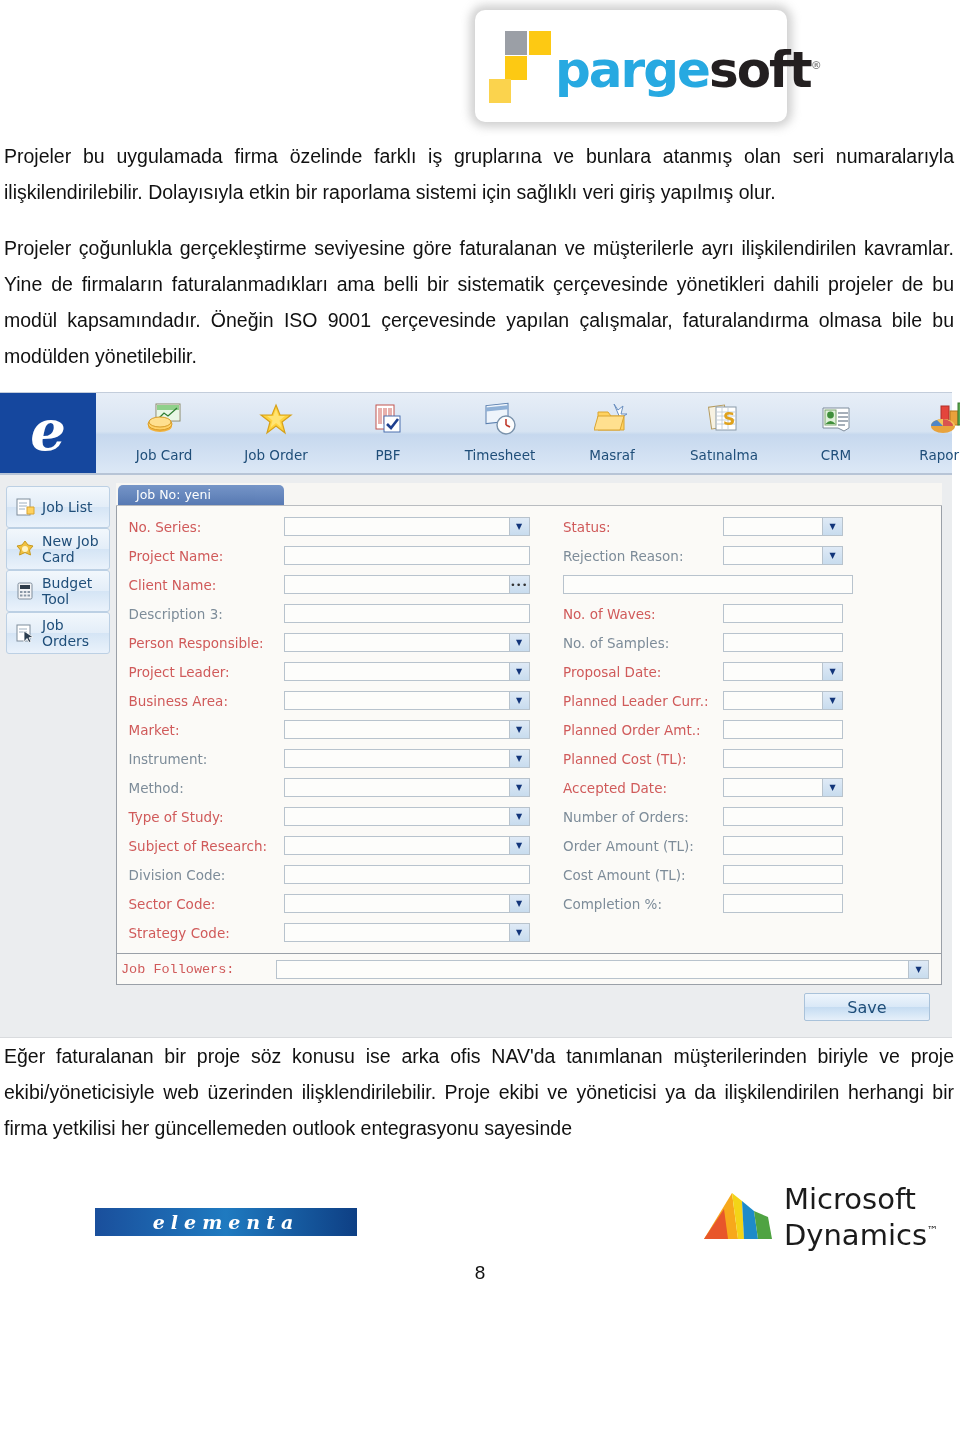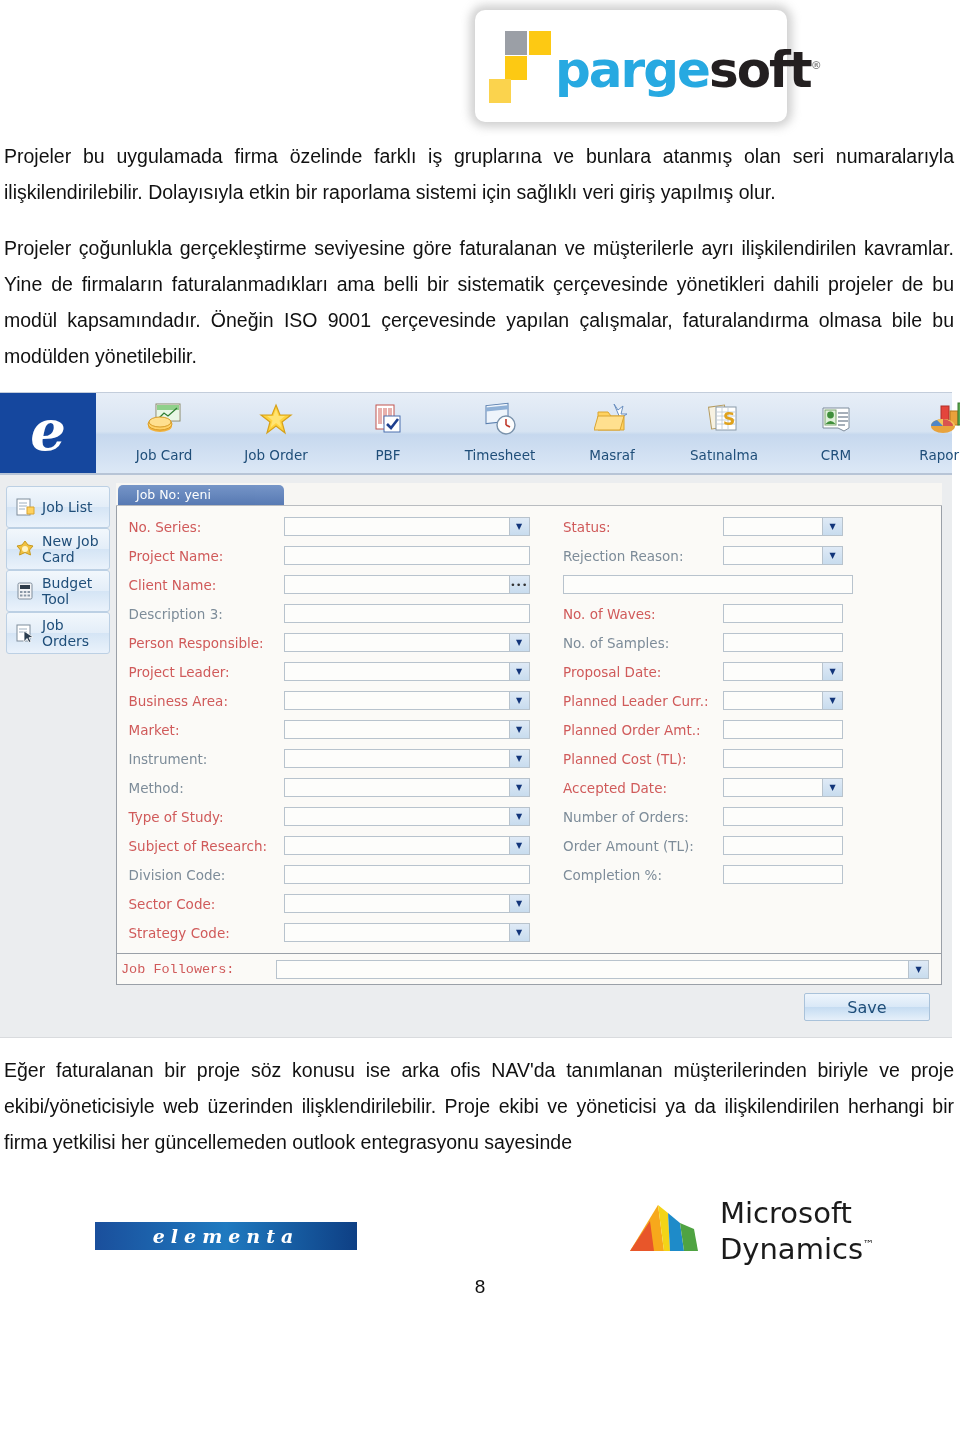--- a/index.html
+++ b/index.html
@@ -71,21 +71,21 @@
   .para {
     font-family: "Liberation Sans", sans-serif;
     font-size: 19.5px;
     line-height: 36px;
     text-align: justify;
     color: #111;
     margin: 0 6px 0 4px;
   }
   .para.p1 { padding-top: 6px; }
   .para.p2 { padding-top: 20px; }
-  .para.p3 { padding-top: 14px; }
+  .para.p3 { }
 
   
   .app {
     position: relative;
     width: 952px;
     margin: 18px 0 0 0;
     background: #eceef0;
     border-bottom: 1px solid #d9dbde;
     box-sizing: border-box;
     font-family: "DejaVu Sans", sans-serif;
@@ -317,25 +317,24 @@
   .elementa span {
     font-family: "DejaVu Serif", serif;
     font-style: italic;
     font-weight: bold;
     color: #ffffff;
     font-size: 19px;
     letter-spacing: 6px;
   }
   .msdyn {
     position: absolute;
-    left: 624px;
+    left: 698px;
     top: 14px;
     display: flex;
-    align-items: center;
-    gap: 10px;
+    align-items: flex-end;
   }
   .msdyn-text {
     font-family: "DejaVu Sans", sans-serif;
     font-size: 29px;
     line-height: 31px;
     color: #1b1b1b;
   }
   .msdyn-text .r { font-size: 11px; vertical-align: super; }
   .pagenum {
     position: absolute;
@@ -750,20 +749,24 @@
           <div class="field-row">
             <span class="fl opt">Number of Orders:</span>
             <span class="inp"></span>
           </div>
 
           <div class="field-row">
             <span class="fl opt">Order Amount (TL):</span>
             <span class="inp"></span>
           </div>
 
+          <div class="field-row">
+            <span class="fl opt">Cost Amount (TL):</span>
+            <span class="inp"></span>
+          </div>
 
           <div class="field-row">
             <span class="fl opt">Completion %:</span>
             <span class="inp"></span>
           </div>
 
         </div>
       </div>
 
       <div style="border:1px solid #9aa0a8; border-top:none; background:#fbfaf7;">

